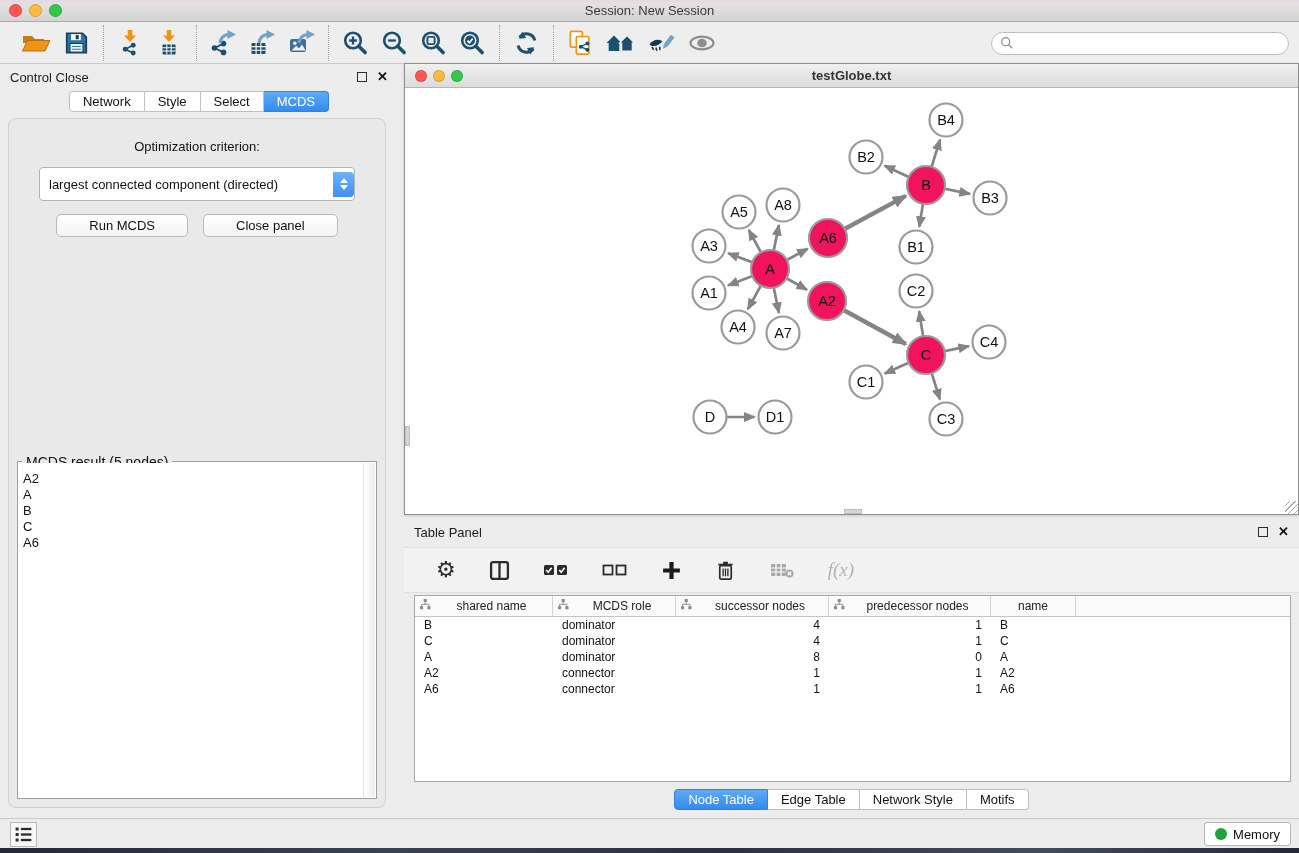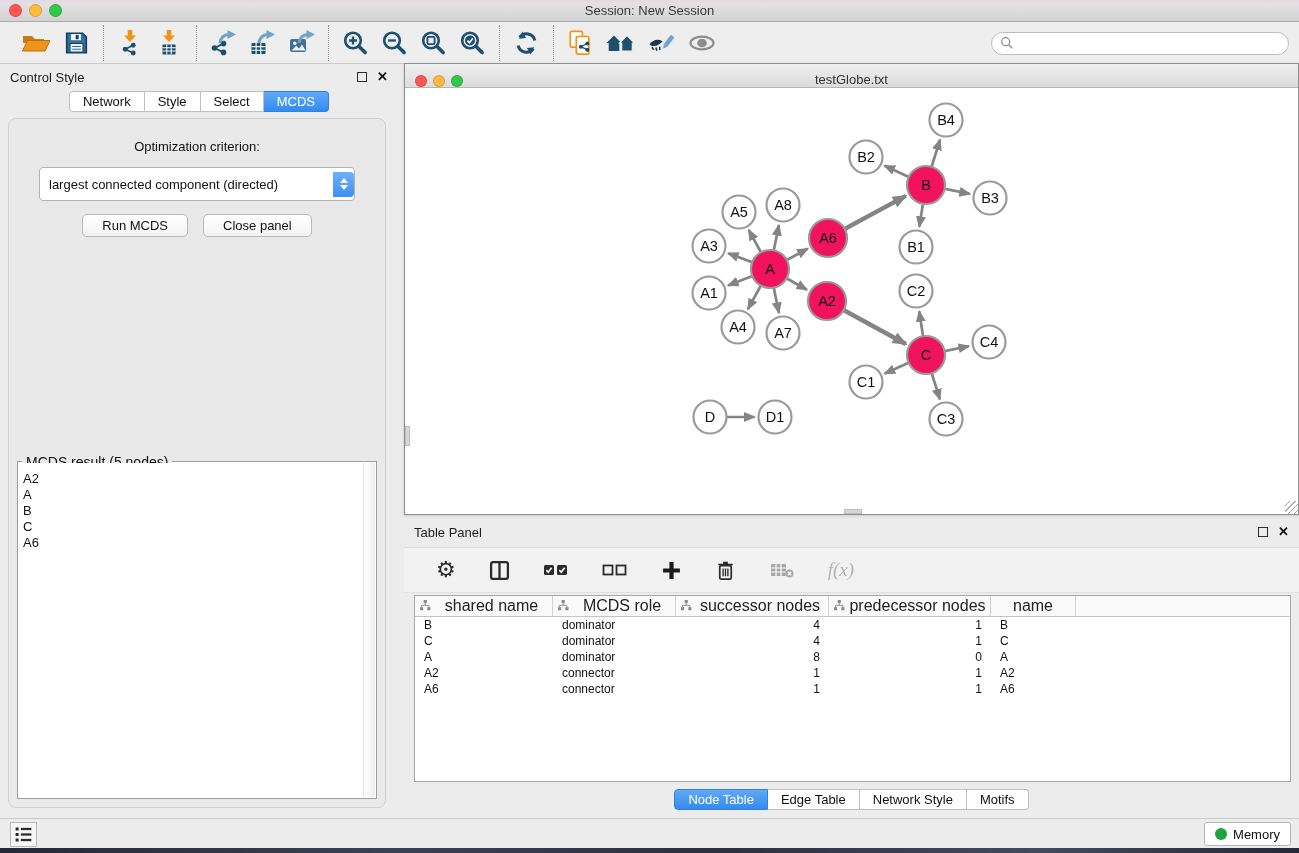--- a/index.html
+++ b/index.html
@@ -46,53 +46,53 @@
   .opt-label { text-align:center; margin-top:20px; font-size:13px; color:#111; }
   .dropdown { margin:13px auto 0 auto; width:316px; height:34px; background:#fff;
     border:1px solid #B3B3B3; border-radius:4px; display:flex; align-items:center; overflow:hidden; }
   .dropdown .dd-text { flex:1; font-size:13px; padding-left:9px; color:#111; white-space:nowrap; }
   .dd-stepper { width:21px; height:25px; background:linear-gradient(180deg,#6FB1F9 0%,#3E90F2 100%);
     border-radius:0 4px 4px 0; display:flex; flex-direction:column; align-items:center; justify-content:center; gap:2px; }
   .dd-up { width:0; height:0; border-left:4px solid transparent; border-right:4px solid transparent; border-bottom:5px solid #fff; }
   .dd-down { width:0; height:0; border-left:4px solid transparent; border-right:4px solid transparent; border-top:5px solid #fff; }
   .cp-buttons { display:flex; justify-content:center; gap:15px; margin-top:13px; }
   .mac-btn { background:linear-gradient(180deg,#FFFFFF,#F3F3F3); border:1px solid #B9B9B9; border-radius:5px;
-    font-size:13px; color:#111; padding:3px 19px; height:23px; line-height:15px; font-family:"Liberation Sans",sans-serif; }
+    font-size:13px; color:#111; padding:3px 32px; height:23px; line-height:15px; font-family:"Liberation Sans",sans-serif; }
   .cp-fill { flex:1; }
   .result-box { margin:0 8px 8px 8px; height:338px; border:1px solid #9E9E9E; position:relative; background:#fff; }
   .result-title { position:absolute; top:-8px; left:4px; background:#E9E9E9; padding:0 4px; font-size:14px; color:#111; }
   .result-list { position:absolute; inset:1px 13px 1px 1px; background:#fff; padding-top:8px; overflow:hidden; }
   .result-item { font-size:13px; color:#111; padding:0 4px; line-height:16px; }
   .result-scroll { position:absolute; top:1px; bottom:1px; right:1px; width:12px;
     background:linear-gradient(90deg,#FFFFFF,#EDEDED); border-left:1px solid #E2E2E2; }
 
   
   .network-window { position:absolute; left:404px; top:63px; width:895px; height:452px;
     border:1px solid #8E8E8E; background:#fff; box-shadow:0 1px 3px rgba(0,0,0,.15); }
   .nw-titlebar { height:24px; background:linear-gradient(180deg,#EFEFEF,#DCDCDC); border-bottom:1px solid #B5B5B5;
-    display:flex; align-items:flex-end; position:relative; }
+    display:flex; align-items:center; position:relative;font-weight:bold; }
   .nw-lights { position:absolute; left:10px; display:flex; gap:6px; }
   .nw-lights .light { width:12px; height:12px; }
   .nw-title { width:100%; text-align:center; font-size:13px; color:#333; }
   .nw-canvas { position:relative; width:893px; height:426px; background:#FFFFFF; overflow:hidden; }
   .scroll-thumb-v { position:absolute; left:0px; top:338px; width:5px; height:20px; background:#D6D6D6; border:1px solid #BDBDBD; }
   .scroll-thumb-h { position:absolute; left:439px; bottom:0px; width:18px; height:5px; background:#D6D6D6; border:1px solid #BDBDBD; }
   .resize-grip { position:absolute; right:0; bottom:0; width:13px; height:13px;
     background:repeating-linear-gradient(135deg, transparent 0 3px, #ADADAD 3px 4px); }
 
   
   .table-panel { position:absolute; left:404px; top:519px; width:895px; height:299px; background:#ECECEC; }
   .tp-toolbar { margin:2px 0 0 0; height:46px; background:#F2F2F2; border-top:1px solid #E0E0E0; border-bottom:1px solid #E0E0E0;
     display:flex; align-items:center; gap:21px; padding-left:26px; }
   .tp-icon { display:inline-flex; align-items:center; }
   .tp-icon .gear { font-size:22px; color:#2b2b2b; line-height:20px; }
   .fx { font-family:"Liberation Serif", serif; font-style:italic; font-size:19px; color:#A8A8A8; }
   .tp-tablewrap { position:absolute; left:10px; right:8px; top:76px; bottom:36px; background:#fff; border:1px solid #A9A9A9; overflow:hidden; }
   .t-headrow { display:flex; height:21px; background:#FAFAFA; border-bottom:1px solid #C4C4C4; }
-  .th { display:flex; align-items:center; border-right:1px solid #D2D2D2; font-size:16px; color:#222; position:relative;justify-content:space-between; }
+  .th { display:flex; align-items:center; border-right:1px solid #D2D2D2; font-size:12px; color:#222; position:relative;justify-content:space-between; }
   .th .th-label { flex:1; text-align:center; }
   .th .tree-ic { margin-left:5px; }
   .t-row { display:flex; height:16px; align-items:center; }
   .td { font-size:12px; color:#111; padding:0 9px; white-space:nowrap; overflow:hidden; }
   .tp-tabs { position:absolute; left:0; right:0; bottom:8px; display:flex; justify-content:center; }
 
   
   .status-bar { position:absolute; left:0; top:818px; width:1299px; height:30px;
     background:#ECECEC; border-top:1px solid #C9C9C9; }
   .list-btn { position:absolute; left:10px; top:3px; width:27px; height:25px; background:#F6F6F6;
@@ -317,21 +317,21 @@
     <svg width="14" height="14" viewBox="0 0 16 16">
       <circle cx="6.5" cy="6.5" r="4.6" fill="none" stroke="#8B8B8B" stroke-width="1.4"></circle>
       <line x1="10" y1="10" x2="14" y2="14" stroke="#8B8B8B" stroke-width="1.4"></line>
     </svg>
     <input type="text" placeholder="" style="">
   </div>
 </div>
 
 <div class="control-panel">
   <div class="panel-header">
-    <span>Control Style</span>
+    <span>Control Close</span>
     <span class="spacer"></span>
     <span class="win-float"></span>
     <span class="win-close">✕</span>
   </div>
   <div class="seg">
       <div class="seg-tab">Network</div>
       <div class="seg-tab">Style</div>
       <div class="seg-tab">Select</div>
       <div class="seg-tab active">MCDS</div>
     </div>

